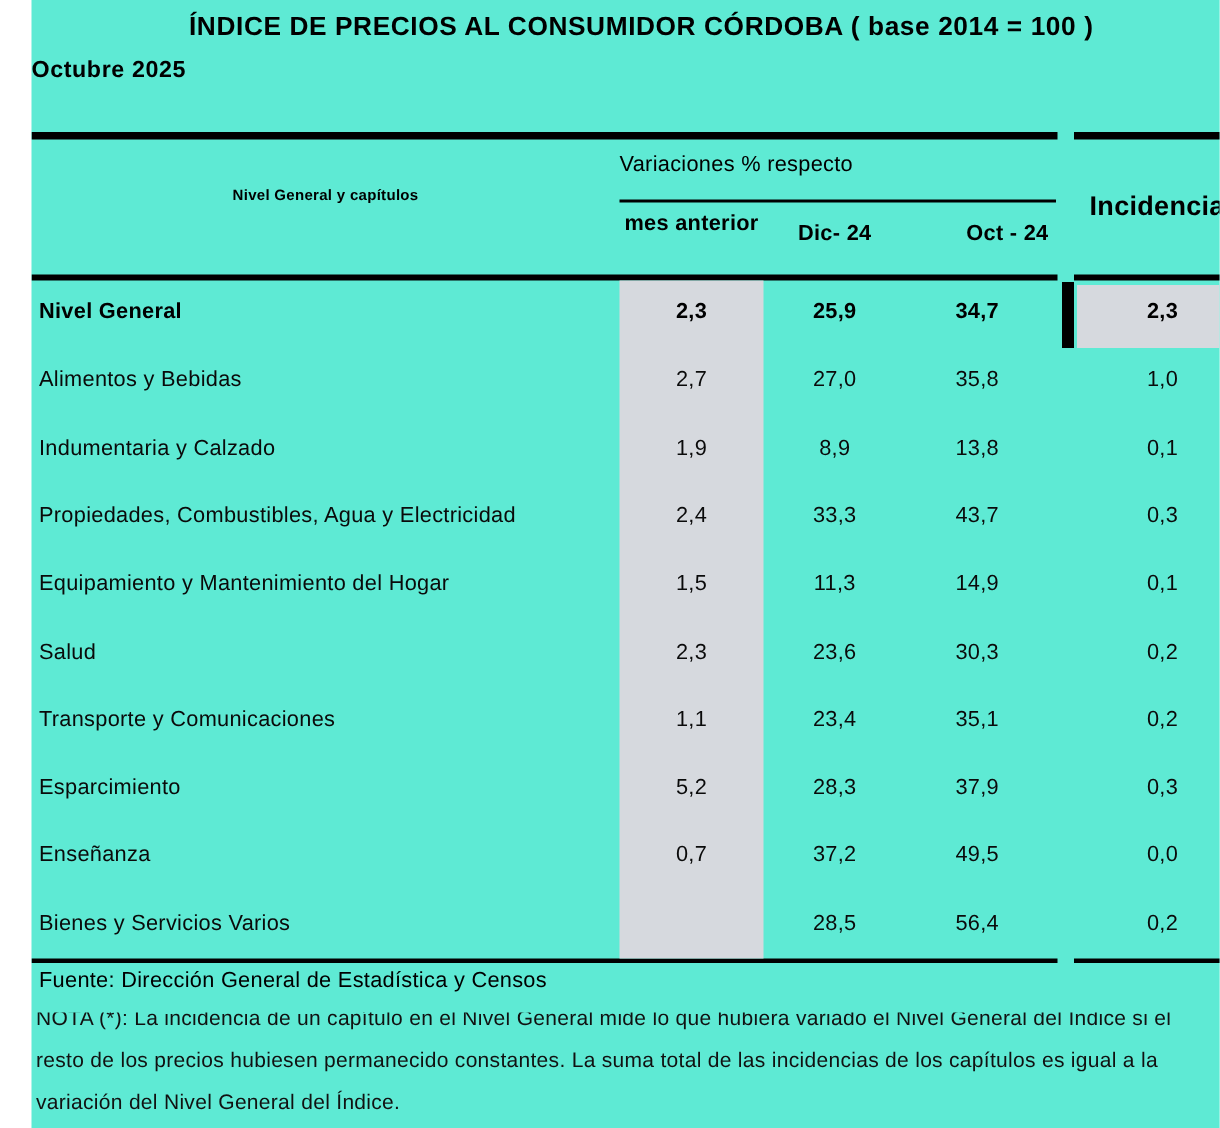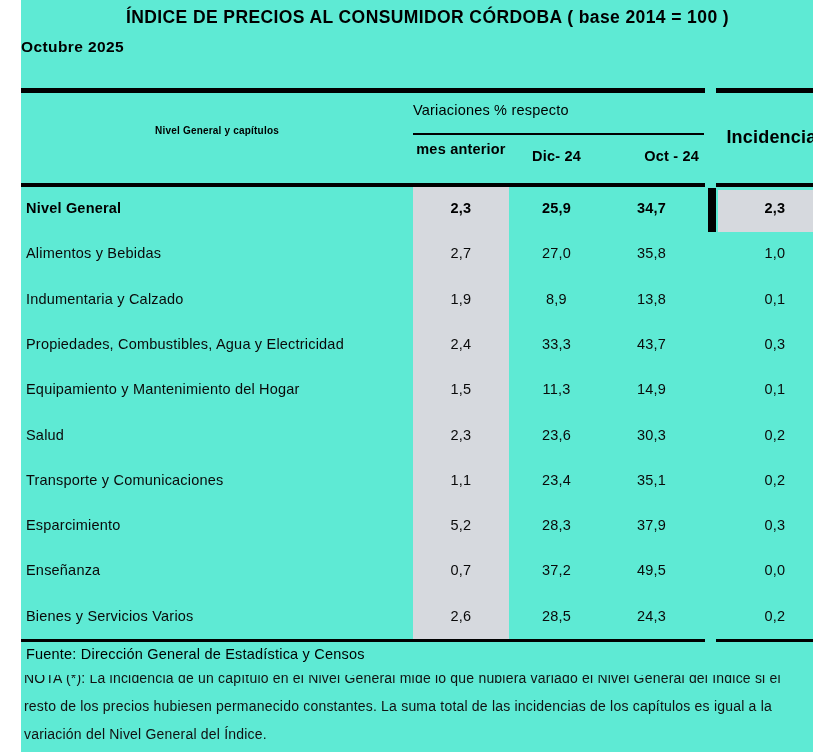--- a/index.html
+++ b/index.html
@@ -147,23 +147,22 @@
       </div>
       <div class="trow" style="top: 362.4px;">
         <div class="cell lbl">Enseñanza</div>
         <div class="cell c-mes">0,7</div>
         <div class="cell c-dic">37,2</div>
         <div class="cell c-oct">49,5</div>
         <div class="cell c-inc">0,0</div>
       </div>
       <div class="trow" style="top: 407.7px;">
         <div class="cell lbl">Bienes y Servicios Varios</div>
-        <div class="cell c-mes">2,6</div>
         <div class="cell c-dic">28,5</div>
-        <div class="cell c-oct">24,3</div>
+        <div class="cell c-oct">56,4</div>
         <div class="cell c-inc">0,2</div>
       </div>
     </div>
 
   <div class="abs nota">NOTA (*): La incidencia de un capítulo en el Nivel General mide lo que hubiera variado el Nivel General del Índice si el resto de los precios hubiesen permanecido constantes. La suma total de las incidencias de los capítulos es igual a la variación del Nivel General del Índice.</div>
   <div class="abs fuente">Fuente: Dirección General de Estadística y Censos</div>
 
 </div>
 
 </body></html>

